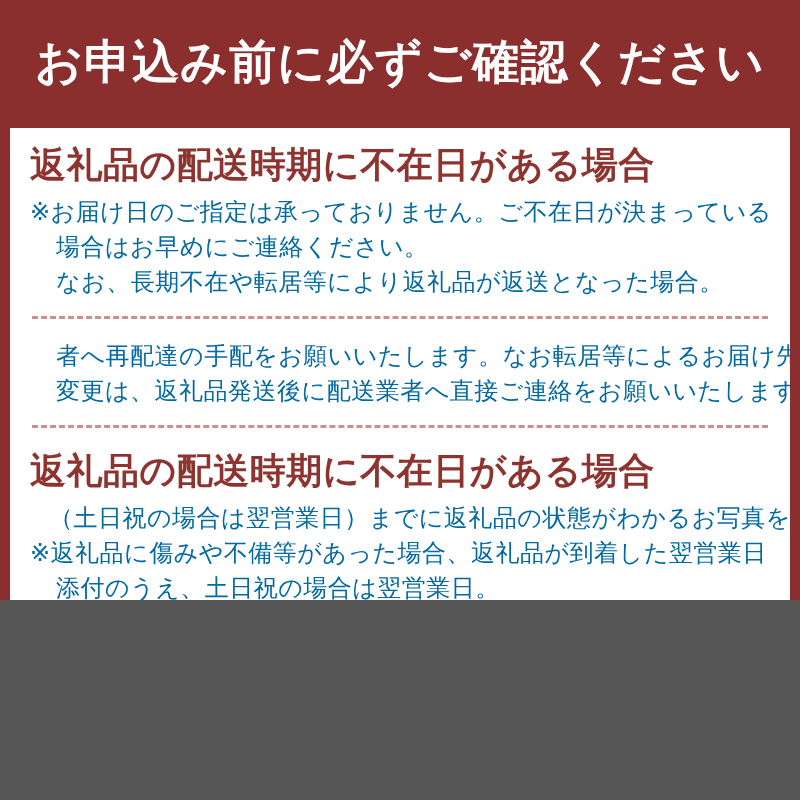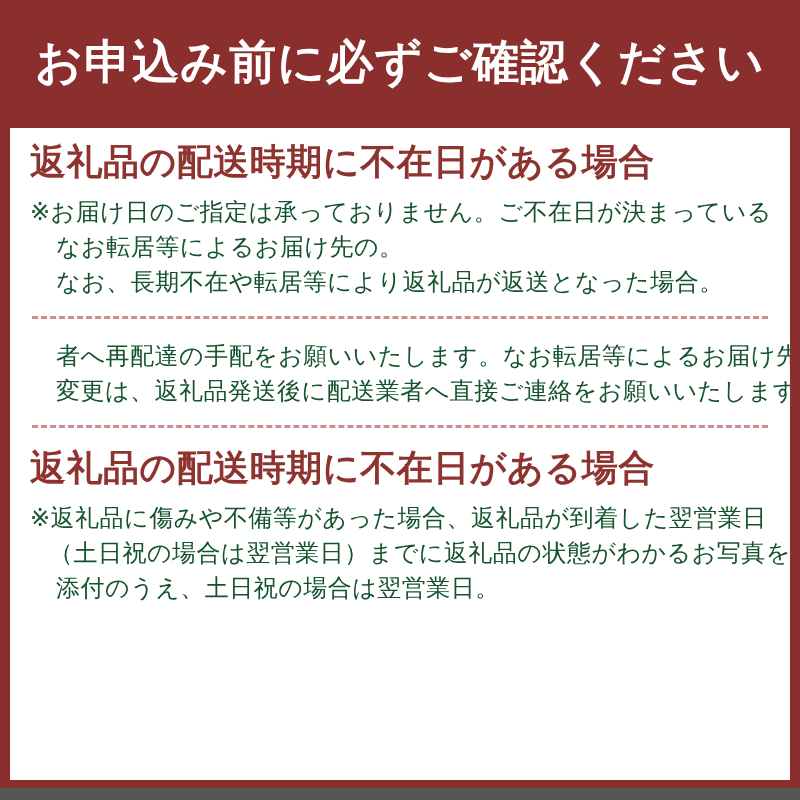--- a/index.html
+++ b/index.html
@@ -3,21 +3,21 @@
 <meta charset="utf-8">
 <style>
   html, body { margin: 0; padding: 0; }
   body {
     font-family: "DejaVu Sans", "Liberation Sans", sans-serif;
     background: #555;
   }
   .stage {
     position: relative;
     width: 800px;
-    height: 788px;
+    height: 600px;
     background: #8a2f2d;
     overflow: hidden;
   }
   .title-band {
     height: 128px;
     display: flex;
     align-items: center;
     justify-content: center;
   }
   .main-title {
@@ -40,24 +40,23 @@
   }
   .section { margin: 0; }
   .sec-heading { margin-bottom: 8px; }
   .sec-heading-line {
     color: #8e3430;
     font-size: 36px;
     font-weight: bold;
     line-height: 45px;
     white-space: nowrap;
     letter-spacing: 0.5px;
-    font-family: Liberation Mono, monospace;
   }
   .sec-body-line {
-    color: #14532d;
+    color: #0369a1;
     font-size: 24px;
     line-height: 35px;
     white-space: nowrap;
     letter-spacing: 0.5px;
   }
   .ind   { padding-left: 26px; }
   .ind-p { padding-left: 19px; }
   .separator {
     border: none;
     border-top: 3px dashed #c9908f;
@@ -75,41 +74,41 @@
   </div>
 
   <div class="panel">
 
     <div class="section">
       <div class="sec-heading">
         <div class="sec-heading-line">返礼品の配送時期に不在日がある場合</div>
       </div>
       <div>
         <div class="sec-body-line">※お届け日のご指定は承っておりません。ご不在日が決まっている</div>
-        <div class="sec-body-line ind">なお転居等によるお届け先の。</div>
+        <div class="sec-body-line ind">場合はお早めにご連絡ください。</div>
         <div class="sec-body-line ind">なお、長期不在や転居等により返礼品が返送となった場合。</div>
       </div>
     </div>
 
     <hr class="separator">
 
     <div class="section">
       <div>
         <div class="sec-body-line ind">者へ再配達の手配をお願いいたします。なお転居等によるお届け先の</div>
         <div class="sec-body-line ind">変更は、返礼品発送後に配送業者へ直接ご連絡をお願いいたします。</div>
       </div>
     </div>
 
     <hr class="separator">
 
     <div class="section">
       <div class="sec-heading">
         <div class="sec-heading-line">返礼品の配送時期に不在日がある場合</div>
       </div>
       <div>
+        <div class="sec-body-line ind-p">（土日祝の場合は翌営業日）までに返礼品の状態がわかるお写真を</div>
         <div class="sec-body-line">※返礼品に傷みや不備等があった場合、返礼品が到着した翌営業日</div>
-        <div class="sec-body-line ind-p">（土日祝の場合は翌営業日）までに返礼品の状態がわかるお写真を</div>
         <div class="sec-body-line ind">添付のうえ、土日祝の場合は翌営業日。</div>
       </div>
     </div>
 
   </div>
 </div>
 
 </body></html>

